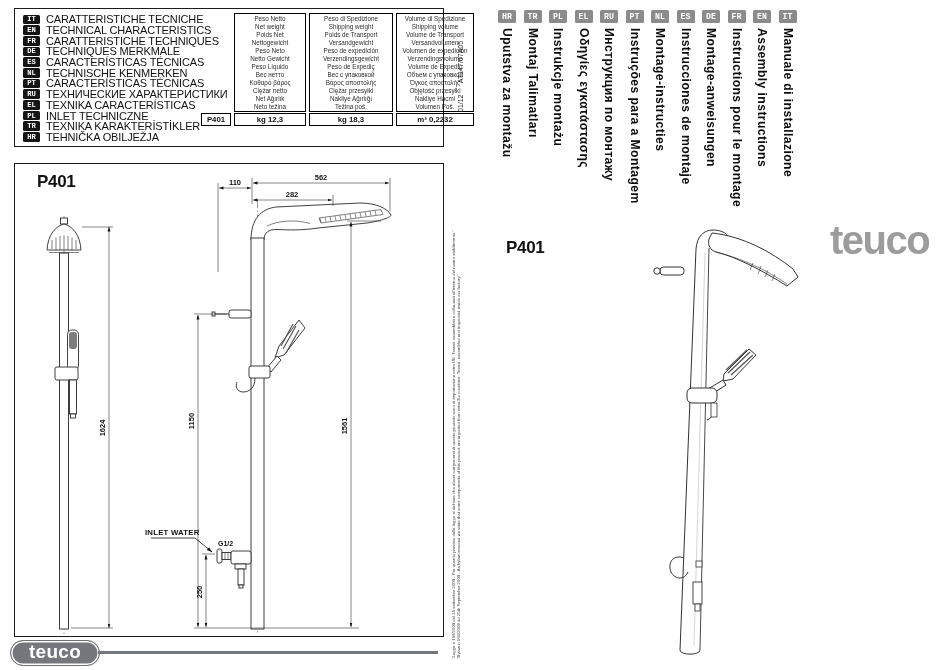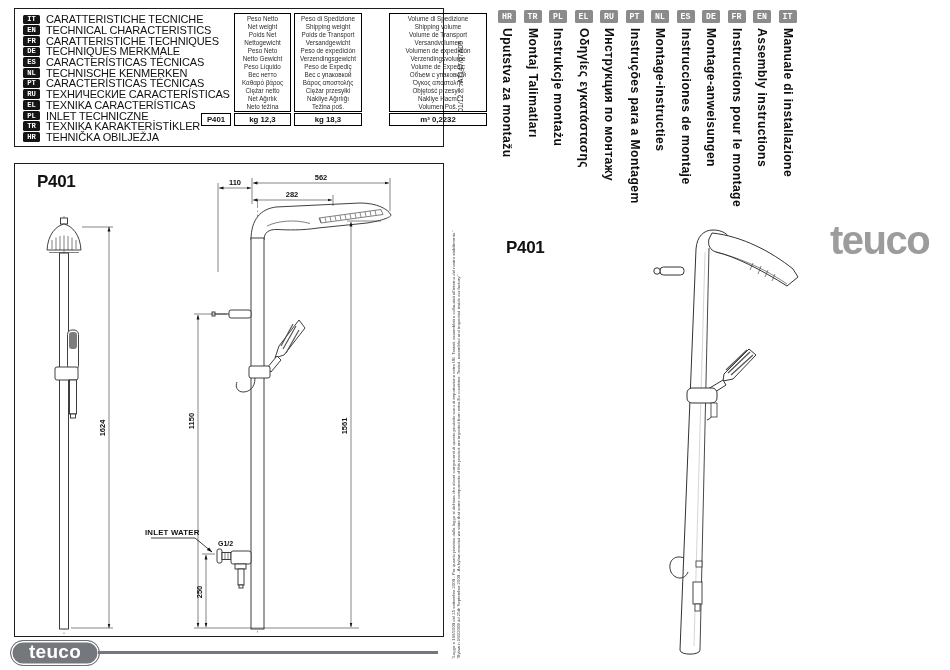--- a/index.html
+++ b/index.html
@@ -15,21 +15,21 @@
   
   .spec-table{position:absolute;left:186px;top:4px;}
   .spec-row{display:flex;gap:3px;align-items:stretch;}
   .spec-spacer{width:30px;flex:0 0 auto;}
   .col-box{border:1px solid #000;box-sizing:border-box;height:99px;padding-top:1px;}
   .lbl{font-size:6.3px;line-height:8px;text-align:center;color:#2d2d2d;white-space:nowrap;overflow:hidden;}
   .val-row{margin-top:1px;}
   .val-box,.model-box{border:1.4px solid #000;box-sizing:border-box;height:13px;display:flex;align-items:center;justify-content:center;
         font-size:7.8px;font-weight:bold;}
   .model-box{width:30px;flex:0 0 auto;}
-  .w0{width:57px;} .w1{width:68px;} .w2{width:98px;margin-left:24px;}
+  .w0{width:72px;} .w1{width:84px;} .w2{width:78px;}
   
   .drawing-box{position:absolute;left:14px;top:163px;width:430px;height:474px;border:1px solid #1c1c1c;box-sizing:border-box;}
   .drawing-title{position:absolute;left:22px;top:8px;font-size:17px;font-weight:bold;letter-spacing:-0.3px;}
   .drawing-box svg{position:absolute;left:0;top:0;}
   
   .doc-code{position:absolute;left:457px;top:112px;transform:rotate(-90deg);transform-origin:0 0;
         font-size:7px;color:#222;white-space:pre;}
   .legal{position:absolute;left:451px;top:659px;transform:rotate(-90deg);transform-origin:0 0;width:274px;
         font-size:4.3px;line-height:5.4px;color:#444;white-space:nowrap;}
   
@@ -79,21 +79,21 @@
         <div class="tc-row">
           <span class="badge dark">NL</span>
           <span class="tc-label">TECHNISCHE KENMERKEN</span>
         </div>
         <div class="tc-row">
           <span class="badge dark">PT</span>
           <span class="tc-label">CARACTERÍSTICAS TÉCNICAS</span>
         </div>
         <div class="tc-row">
           <span class="badge dark">RU</span>
-          <span class="tc-label">ТЕХНИЧЕСКИЕ CARACTERÍSTICAS</span>
+          <span class="tc-label">ТЕХНИЧЕСКИЕ ХАРАКТЕРИСТИКИ</span>
         </div>
         <div class="tc-row">
           <span class="badge dark">EL</span>
           <span class="tc-label">ΤΕΧΝΙΚΑ CARACTERÍSTICAS</span>
         </div>
         <div class="tc-row">
           <span class="badge dark">PL</span>
           <span class="tc-label">INLET TECHNICZNE</span>
         </div>
         <div class="tc-row">

